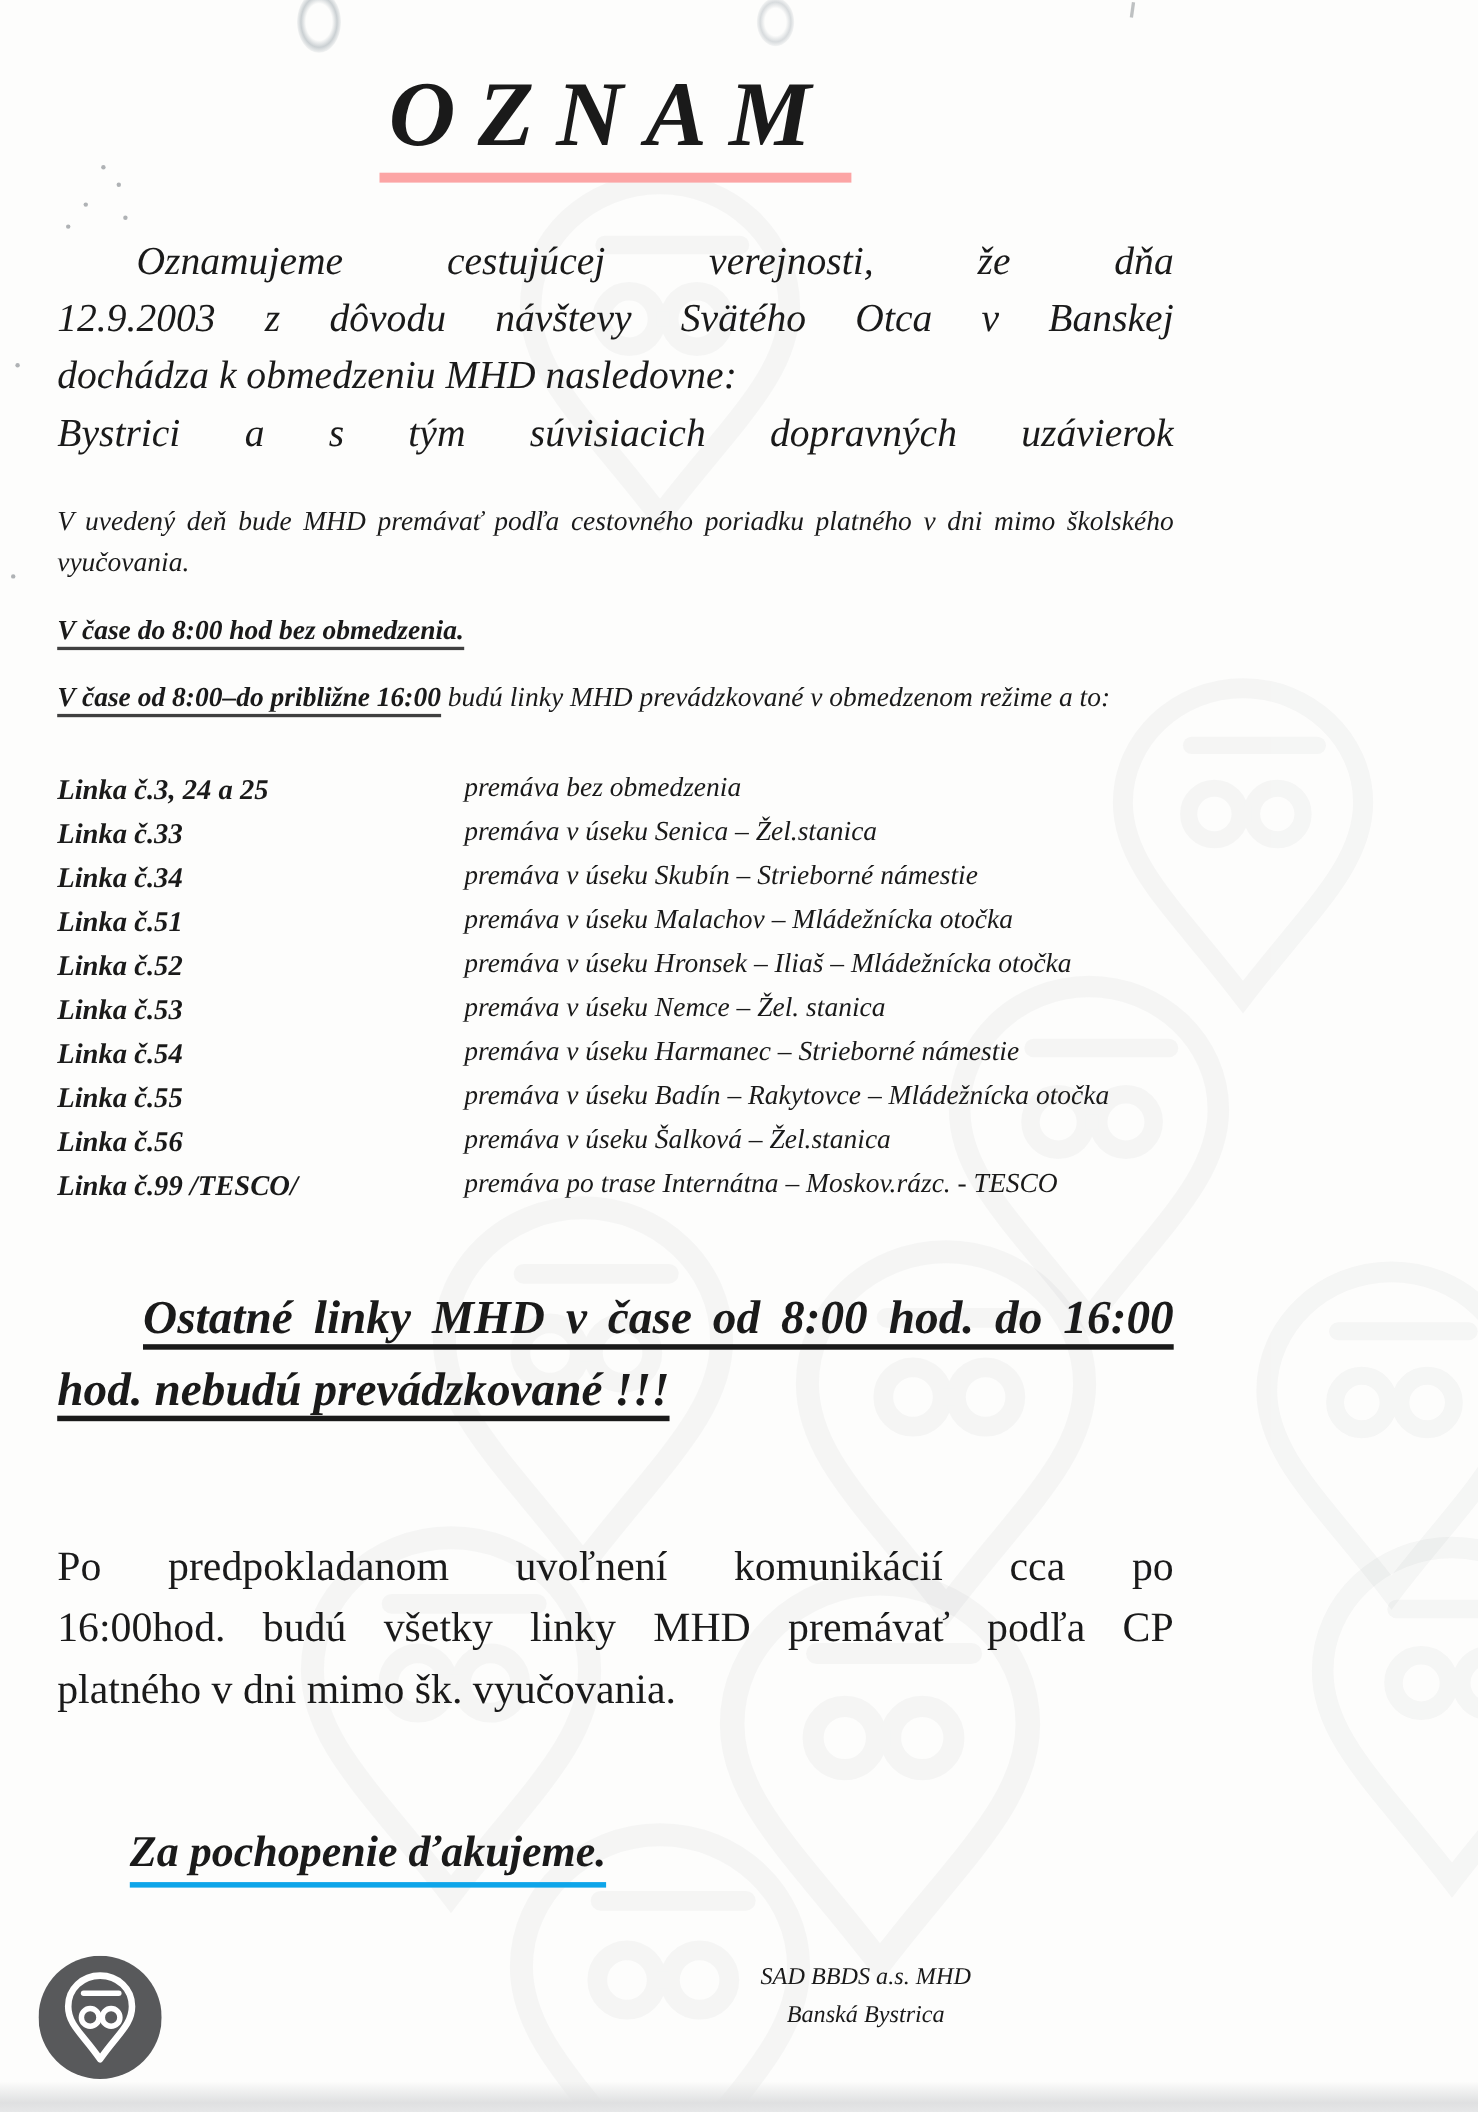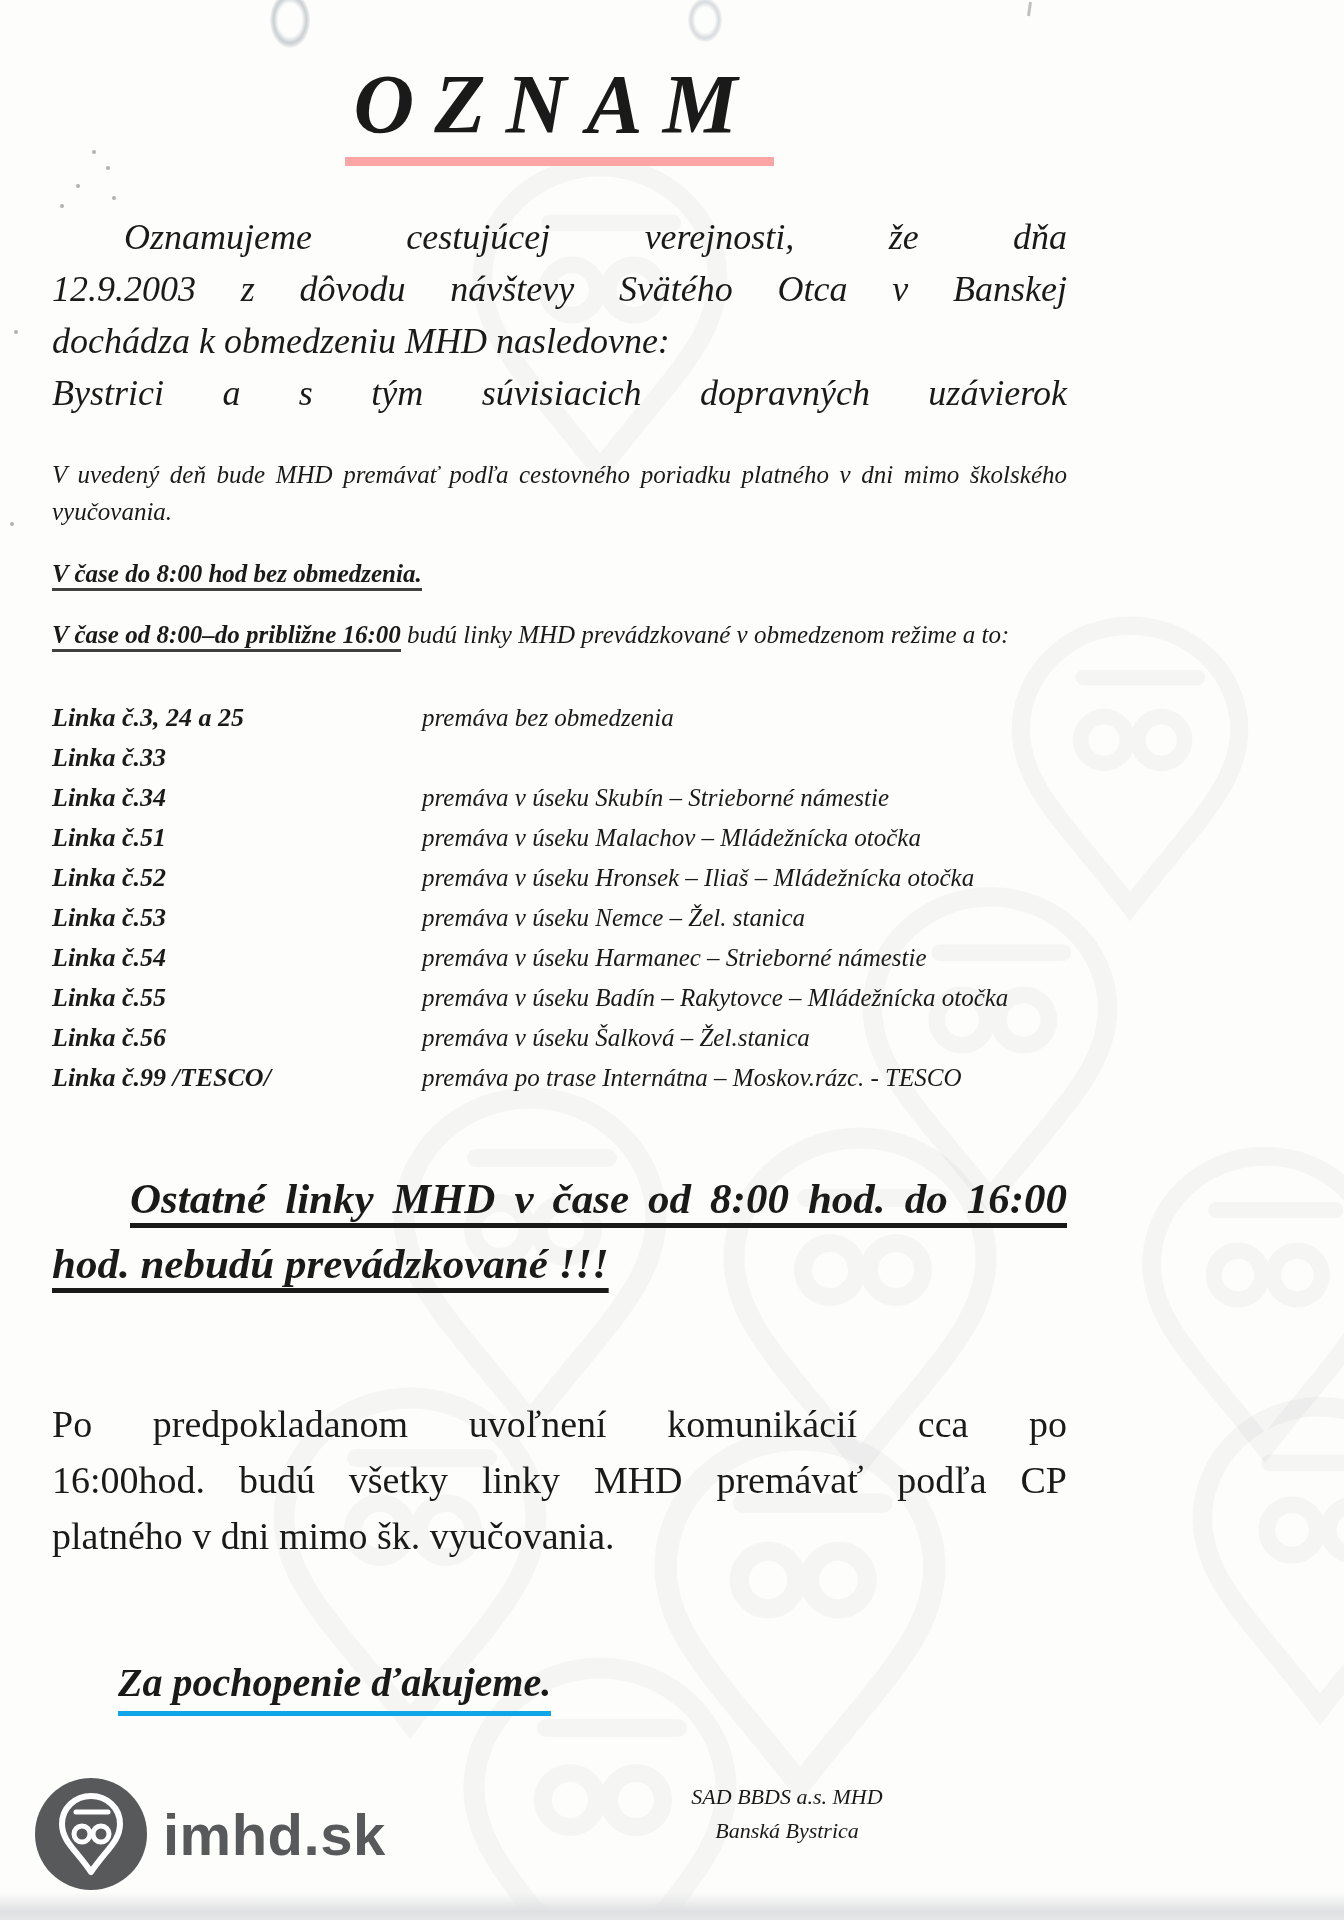--- a/index.html
+++ b/index.html
@@ -27,21 +27,21 @@
 
   
   .note { margin-top:30px; font-style:italic; font-size:25px; line-height:1.5; text-align:justify; }
 
   .rule { font-style:italic; font-size:25px; line-height:1.45; margin-top:10px; }
   .rule .u-bold { font-weight:700; border-bottom:3px solid #404040; padding-bottom:1px; }
   .rule .rest { font-style:italic; }
 
   
   .list { margin-top:50px; }
-  .row { display:flex; align-items:center; margin-bottom:10px; }
+  .row { display:flex; align-items:flex-start; margin-bottom:10px; }
   .row-label { flex:0 0 370px; font-style:italic; font-weight:700; font-size:26px; }
   .row-desc { font-style:italic; font-size:25px; }
 
   
   .notice {
     margin-top:74px; font-style:italic; font-weight:700; font-size:43px; line-height:1.5;
     text-indent:78px; text-align:justify;
     text-decoration:underline; text-decoration-thickness:5px; text-underline-offset:10px;
   }
 
@@ -164,20 +164,21 @@
       <span class="u-bold">V čase od 8:00–do približne 16:00</span><span class="rest"> budú linky MHD prevádzkované v obmedzenom režime a to:</span>
     </p>
 
     <div class="list">
       <div class="row">
         <span class="row-label">Linka č.3, 24 a 25</span>
         <span class="row-desc">premáva bez obmedzenia</span>
       </div>
       <div class="row">
         <span class="row-label">Linka č.33</span>
+        <span class="row-desc">premáva v úseku Senica – Žel.stanica</span>
       </div>
       <div class="row">
         <span class="row-label">Linka č.34</span>
         <span class="row-desc">premáva v úseku Skubín – Strieborné námestie</span>
       </div>
       <div class="row">
         <span class="row-label">Linka č.51</span>
         <span class="row-desc">premáva v úseku Malachov – Mládežnícka otočka</span>
       </div>
       <div class="row">
@@ -225,17 +226,16 @@
 
   <div class="footer-logo">
     <svg width="112" height="112" viewBox="0 0 112 112" aria-hidden="true">
       <circle cx="56" cy="56" r="56" fill="#58595b"></circle>
       <path d="M56 18 C72 18 85 30 85 46 C85 63 71 72 56 94 C41 72 27 63 27 46 C27 30 40 18 56 18 Z" fill="none" stroke="#ffffff" stroke-width="6" stroke-linejoin="round"></path>
       <path d="M41 34 H73" fill="none" stroke="#ffffff" stroke-width="5" stroke-linecap="round"></path>
       <circle cx="47" cy="56" r="8" fill="none" stroke="#ffffff" stroke-width="5"></circle>
       <circle cx="66" cy="56" r="8" fill="none" stroke="#ffffff" stroke-width="5"></circle>
       <path d="M55 56 h3" stroke="#ffffff" stroke-width="4"></path>
     </svg>
-    <span class="logo-text" style="color: rgb(88, 89, 91);">imhd.sk</span>
   </div>
 
   <div class="bottom-band"></div>
 </div>
 
 </body></html>

